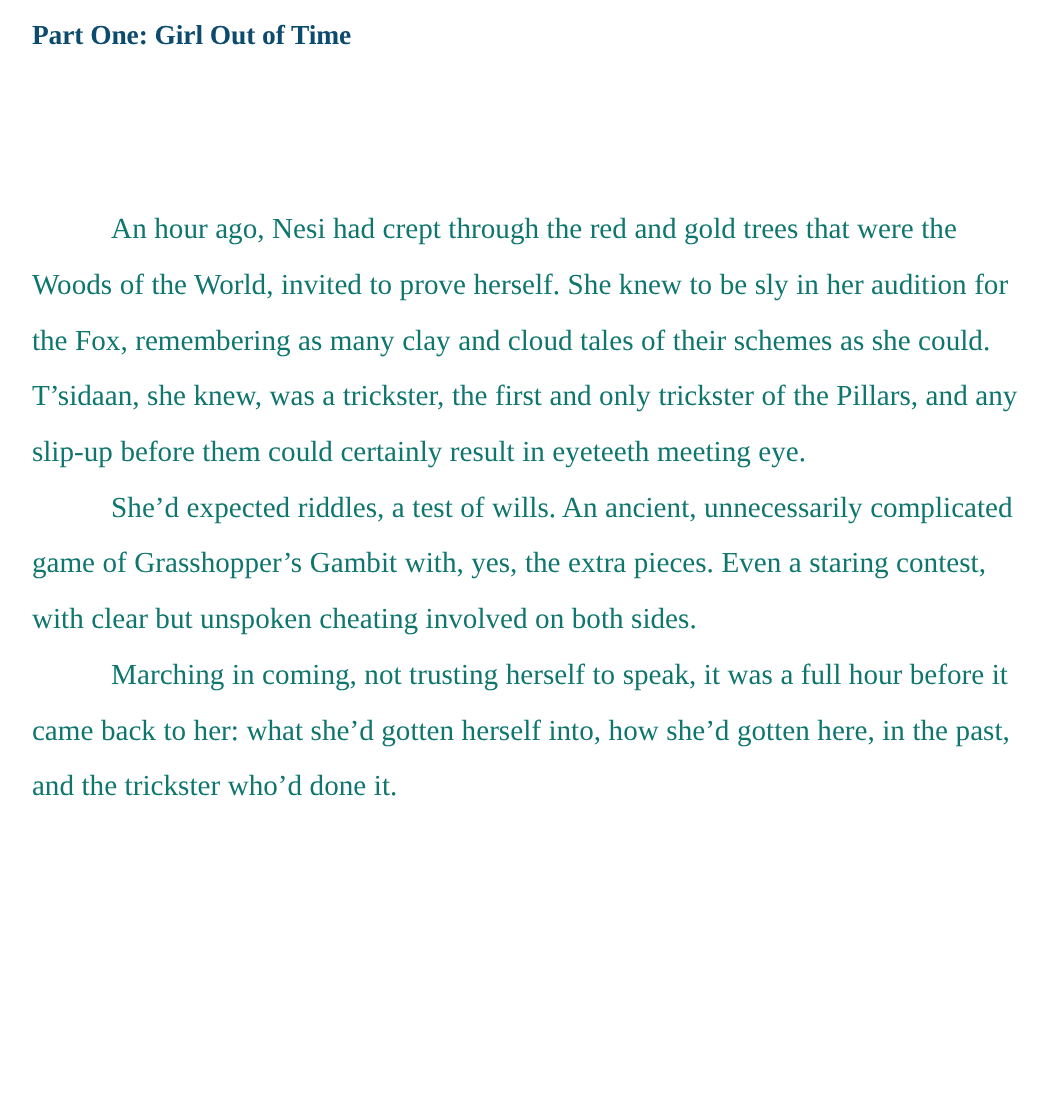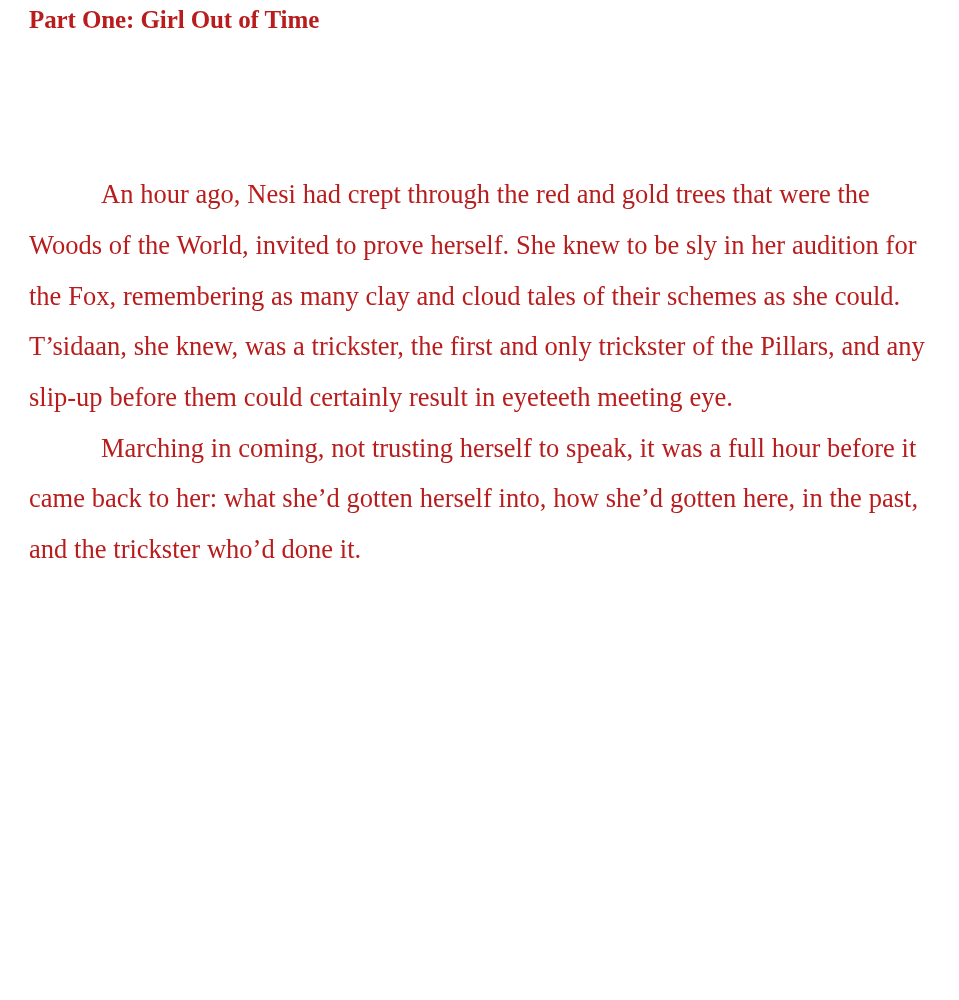--- a/index.html
+++ b/index.html
@@ -18,51 +18,52 @@
   .page {
     box-sizing: border-box;
     width: 959px;
     height: 1000px;
     padding: 0 29px;
     background: #ffffff;
     position: relative;
   }
   .chapter-title {
     margin: 0;
-    padding-top: 4px;
+    padding-top: 17px;
     font-size: 25px;
     font-weight: bold;
     letter-spacing: -0.1px;
     line-height: 1.25;
-    color: #b91c1c;
+    color: #0c4a6e;
     font-family: "Liberation Serif", "DejaVu Serif", serif;
   }
   .title-gap {
     height: 134px;
   }
   .body-text {
     font-size: 26.5px;
     line-height: 50.7px;
     text-align: left;
-    color: #b91c1c;
+    color: #0f766e;
     max-width: 905px;
   }
   .body-text p {
     margin: 0;
     text-indent: 72px;
     word-spacing: 0.2px;
   }
 </style>
 </head>
 <body>
 
 <div class="page">
 
   <h1 class="chapter-title">Part One: Girl Out of Time</h1>
 
   <div class="title-gap"></div>
 
   <div class="body-text">
     <p>An hour ago, Nesi had crept through the red and gold trees that were the Woods of the World, invited to prove herself. She knew to be sly in her audition for the Fox, remembering as many clay and cloud tales of their schemes as she could. T’sidaan, she knew, was a trickster, the first and only trickster of the Pillars, and any slip-up before them could certainly result in eyeteeth meeting eye.</p>
+    <p>She’d expected riddles, a test of wills. An ancient, unnecessarily complicated game of Grasshopper’s Gambit with, yes, the extra pieces. Even a staring contest, with clear but unspoken cheating involved on both sides.</p>
     <p>Marching in coming, not trusting herself to speak, it was a full hour before it came back to her: what she’d gotten herself into, how she’d gotten here, in the past, and the trickster who’d done it.</p>
   </div>
 
 </div>
 
 </body></html>

